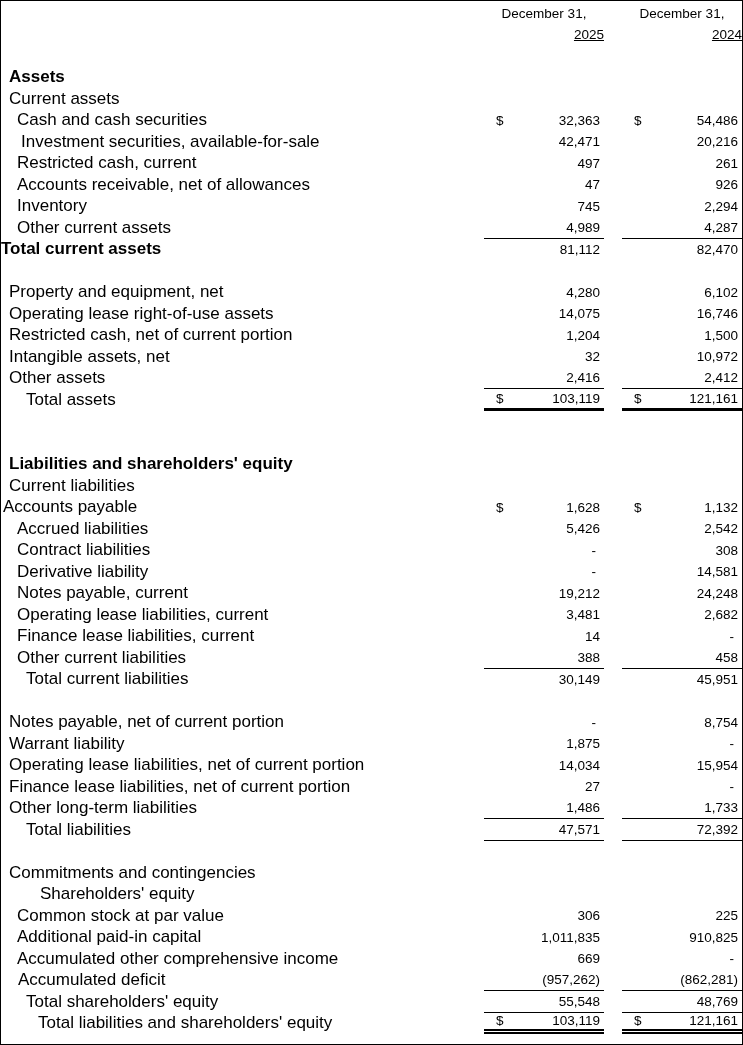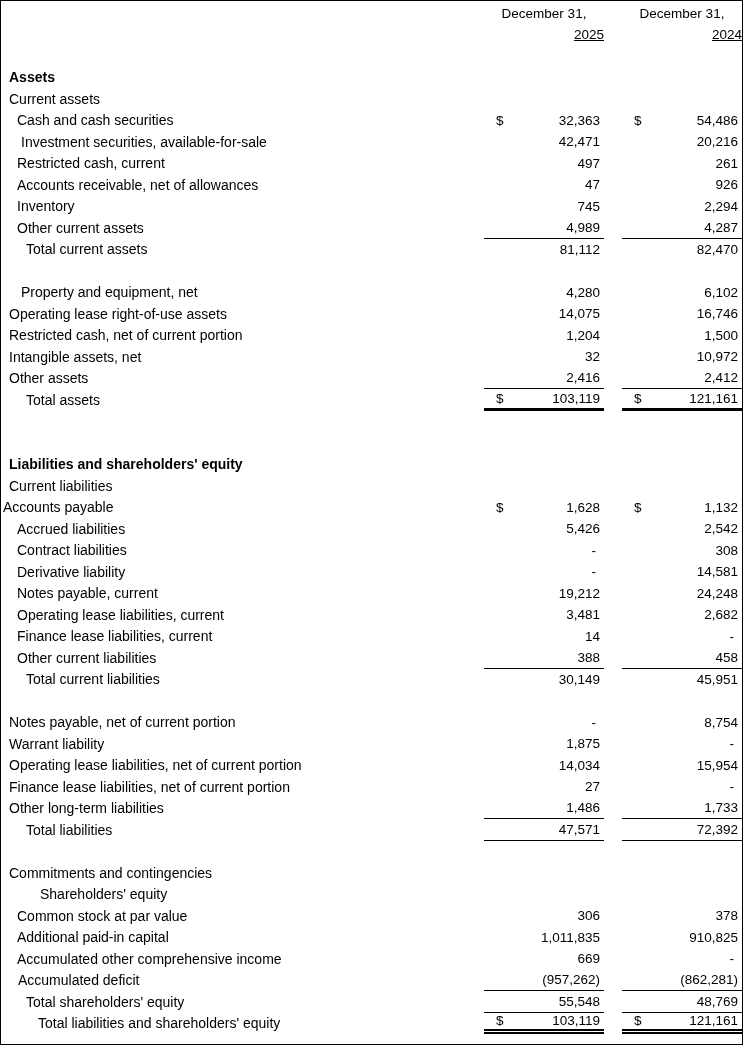--- a/index.html
+++ b/index.html
@@ -15,21 +15,21 @@
 
   
   .header { display:flex; height:42px; }
   .header .spacer { flex:1; }
   .hcol { width:120px; text-align:center; font-size:13.5px; line-height:21px; }
   .hcol.c1 { margin-right:18px; }
   .hcol .year { text-decoration:underline;text-align:right; }
 
   
   .row { display:flex; height:21.5px; align-items:center; }
-  .row .label { flex:1; font-size:14px; white-space:nowrap; overflow:hidden; }
+  .row .label { flex:1; font-size:17px; white-space:nowrap; overflow:hidden; }
   .row .label.bold { font-weight:bold; }
   .cell { width:120px; height:100%; position:relative; display:flex; align-items:center; font-size:13.5px; }
   .cell.c1 { margin-right:18px; }
   .cell .usd { position:absolute; left:12px; }
   .cell .val { margin-left:auto; padding-right:4px; white-space:nowrap; }
   .cell .val.dash { padding-right:8px; }
   .cell.rule-thin   { border-bottom:1px solid #000; }
   .cell.rule-thick  { border-bottom:3px solid #000; }
   .cell.rule-double { border-bottom:5px double #000; }
 </style>
@@ -112,31 +112,31 @@
       <div class="row">
         <div class="label" style="padding-left: 16px;">Other current assets</div>
         <div class="cell c1 rule-thin">
           <span class="val">4,989</span>
         </div>
         <div class="cell c2 rule-thin">
           <span class="val">4,287</span>
         </div>
       </div>
       <div class="row">
-        <div class="label" style="padding-left: 25px;">Total current assets</div>
+        <div class="label" style=" font-weight: bold;">Total current assets</div>
         <div class="cell c1">
           <span class="val">81,112</span>
         </div>
         <div class="cell c2">
           <span class="val">82,470</span>
         </div>
       </div>
       <div class="row"></div>
       <div class="row">
-        <div class="label" style="padding-left: 20px;">Property and equipment, net</div>
+        <div class="label" style="padding-left: 8px;">Property and equipment, net</div>
         <div class="cell c1">
           <span class="val">4,280</span>
         </div>
         <div class="cell c2">
           <span class="val">6,102</span>
         </div>
       </div>
       <div class="row">
         <div class="label" style="padding-left: 8px;">Operating lease right-of-use assets</div>
         <div class="cell c1">
@@ -344,21 +344,21 @@
         <div class="label" style="padding-left: 8px; margin-left: 31px;">Shareholders' equity</div>
         <div class="cell c1"></div>
         <div class="cell c2"></div>
       </div>
       <div class="row">
         <div class="label" style="padding-left: 16px;">Common stock at par value</div>
         <div class="cell c1">
           <span class="val">306</span>
         </div>
         <div class="cell c2">
-          <span class="val">378</span>
+          <span class="val">225</span>
         </div>
       </div>
       <div class="row">
         <div class="label" style="padding-left: 16px;">Additional paid-in capital</div>
         <div class="cell c1">
           <span class="val">1,011,835</span>
         </div>
         <div class="cell c2">
           <span class="val">910,825</span>
         </div>

